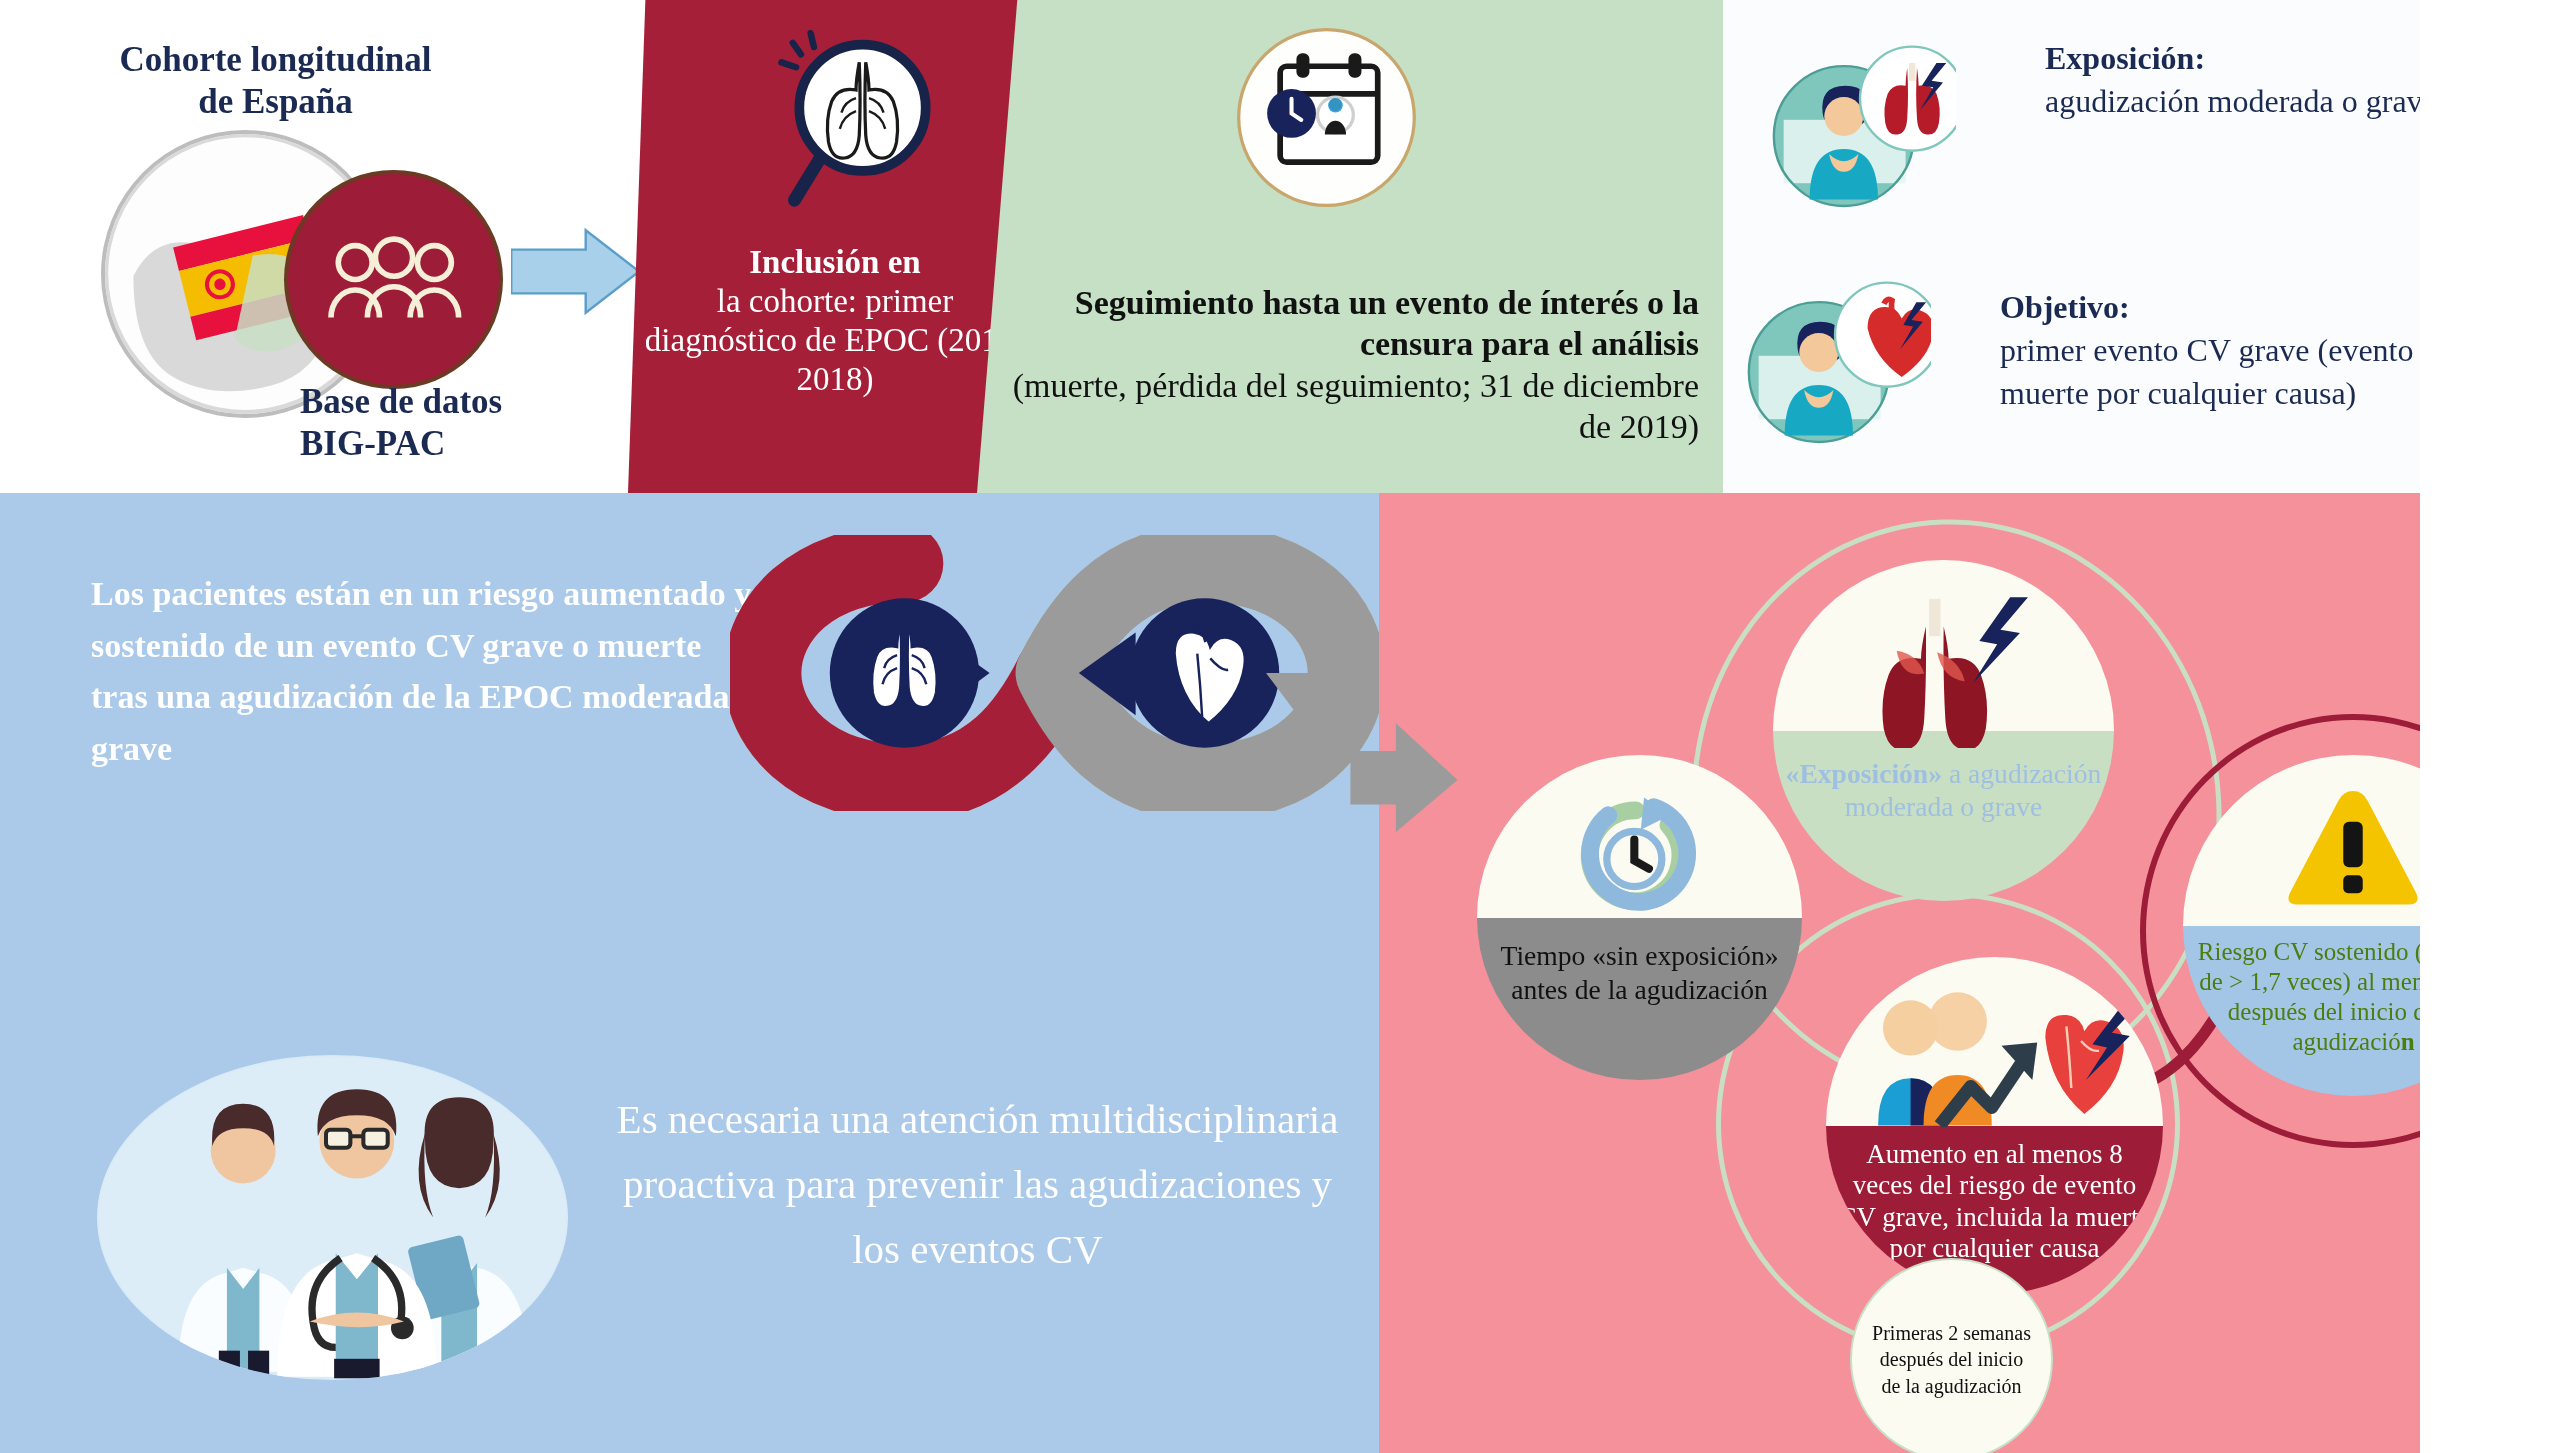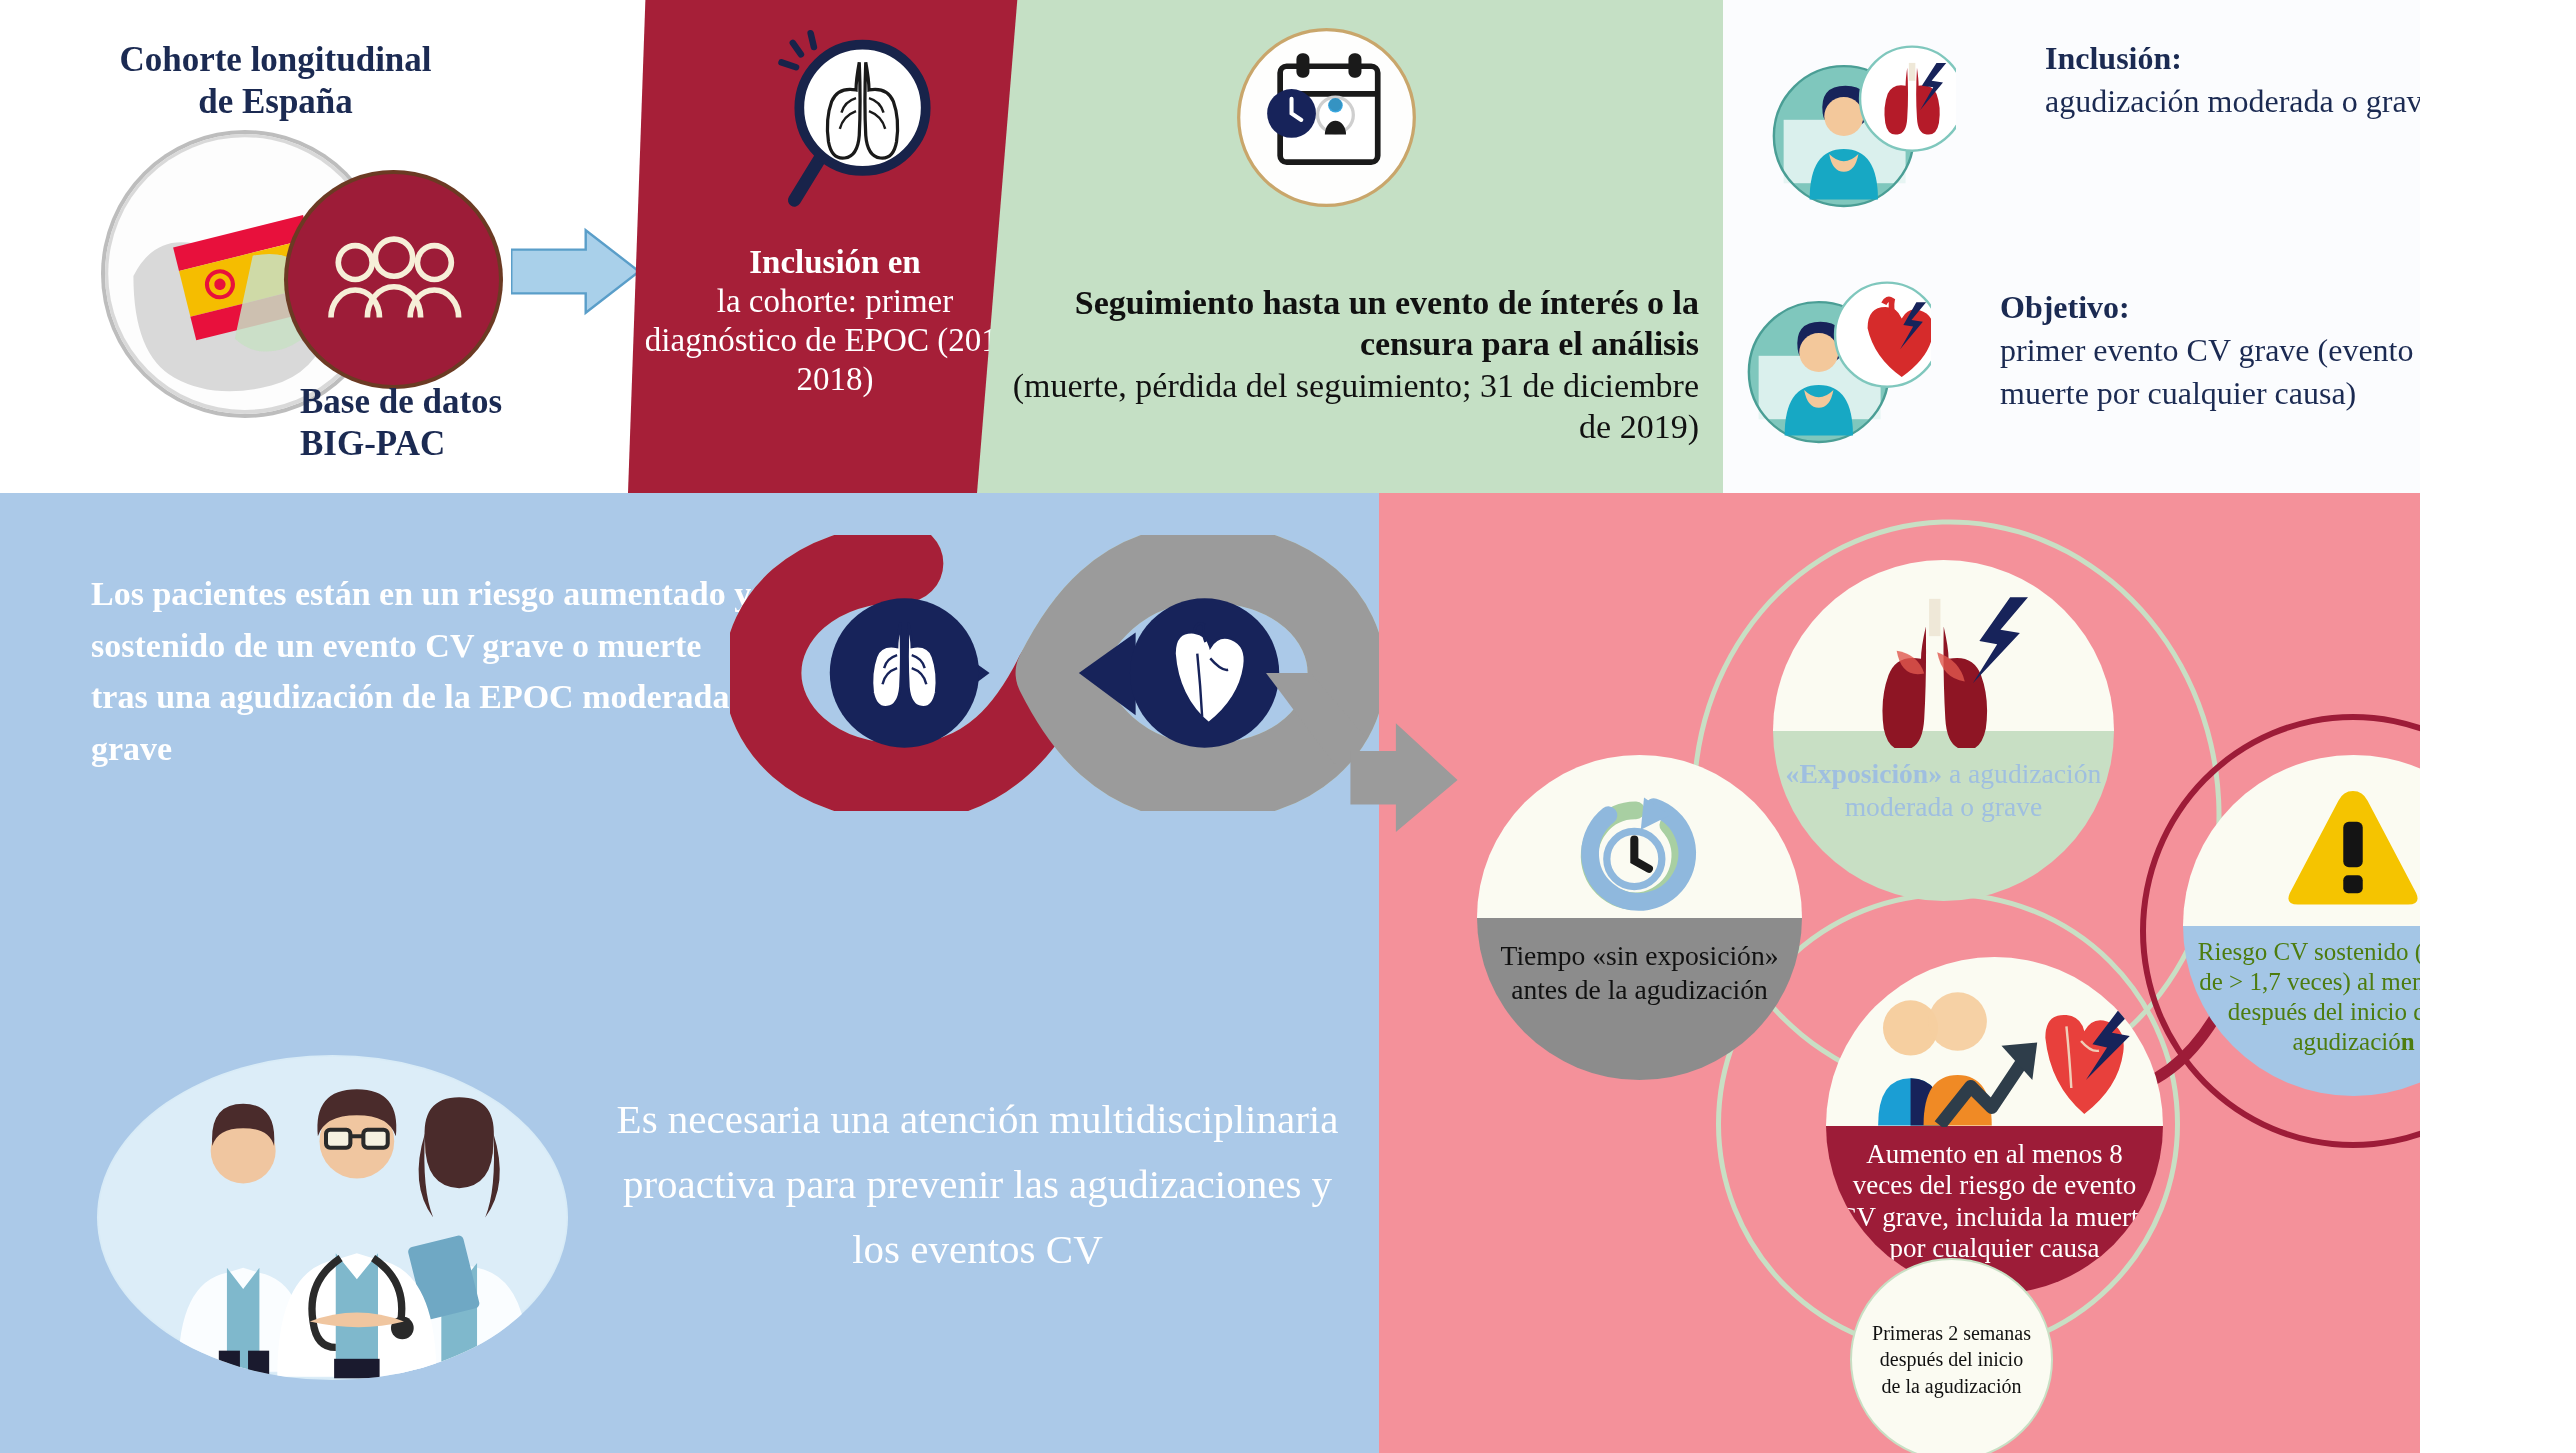--- a/index.html
+++ b/index.html
@@ -302,21 +302,21 @@
       <circle cx="176" cy="82" r="64" fill="#ffffff" stroke="#7fc7bd" stroke-width="3"></circle>
       <g>
         <path d="M152 74 q0 -26 22 -26 q14 0 20 14 q8 -14 22 -10 q20 6 16 30 q-4 28 -38 52 q-34 -24 -42 -60z" fill="#d62b2b"></path>
         <path d="M172 44 q4 -8 10 -4 q-2 10 2 18" fill="none" stroke="#d62b2b" stroke-width="7"></path>
         <path d="M212 42 L196 70 L208 72 L192 100 L220 66 L206 64 L224 42 z" fill="#17235a"></path>
       </g>
     </svg>
   </div>
 
   <div class="abs right-block" id="right-expo">
-    <b>Inclusión:</b>
+    <b>Exposición:</b>
     <div>agudización moderada o grave</div>
   </div>
 
   <div class="abs right-block" id="right-obj">
     <b>Objetivo:</b>
     <div>primer evento CV grave (evento no mortal o muerte por cualquier causa)</div>
   </div>
 
   <div class="abs" id="panel-blue"></div>
   <div class="abs" id="panel-pink"></div>

